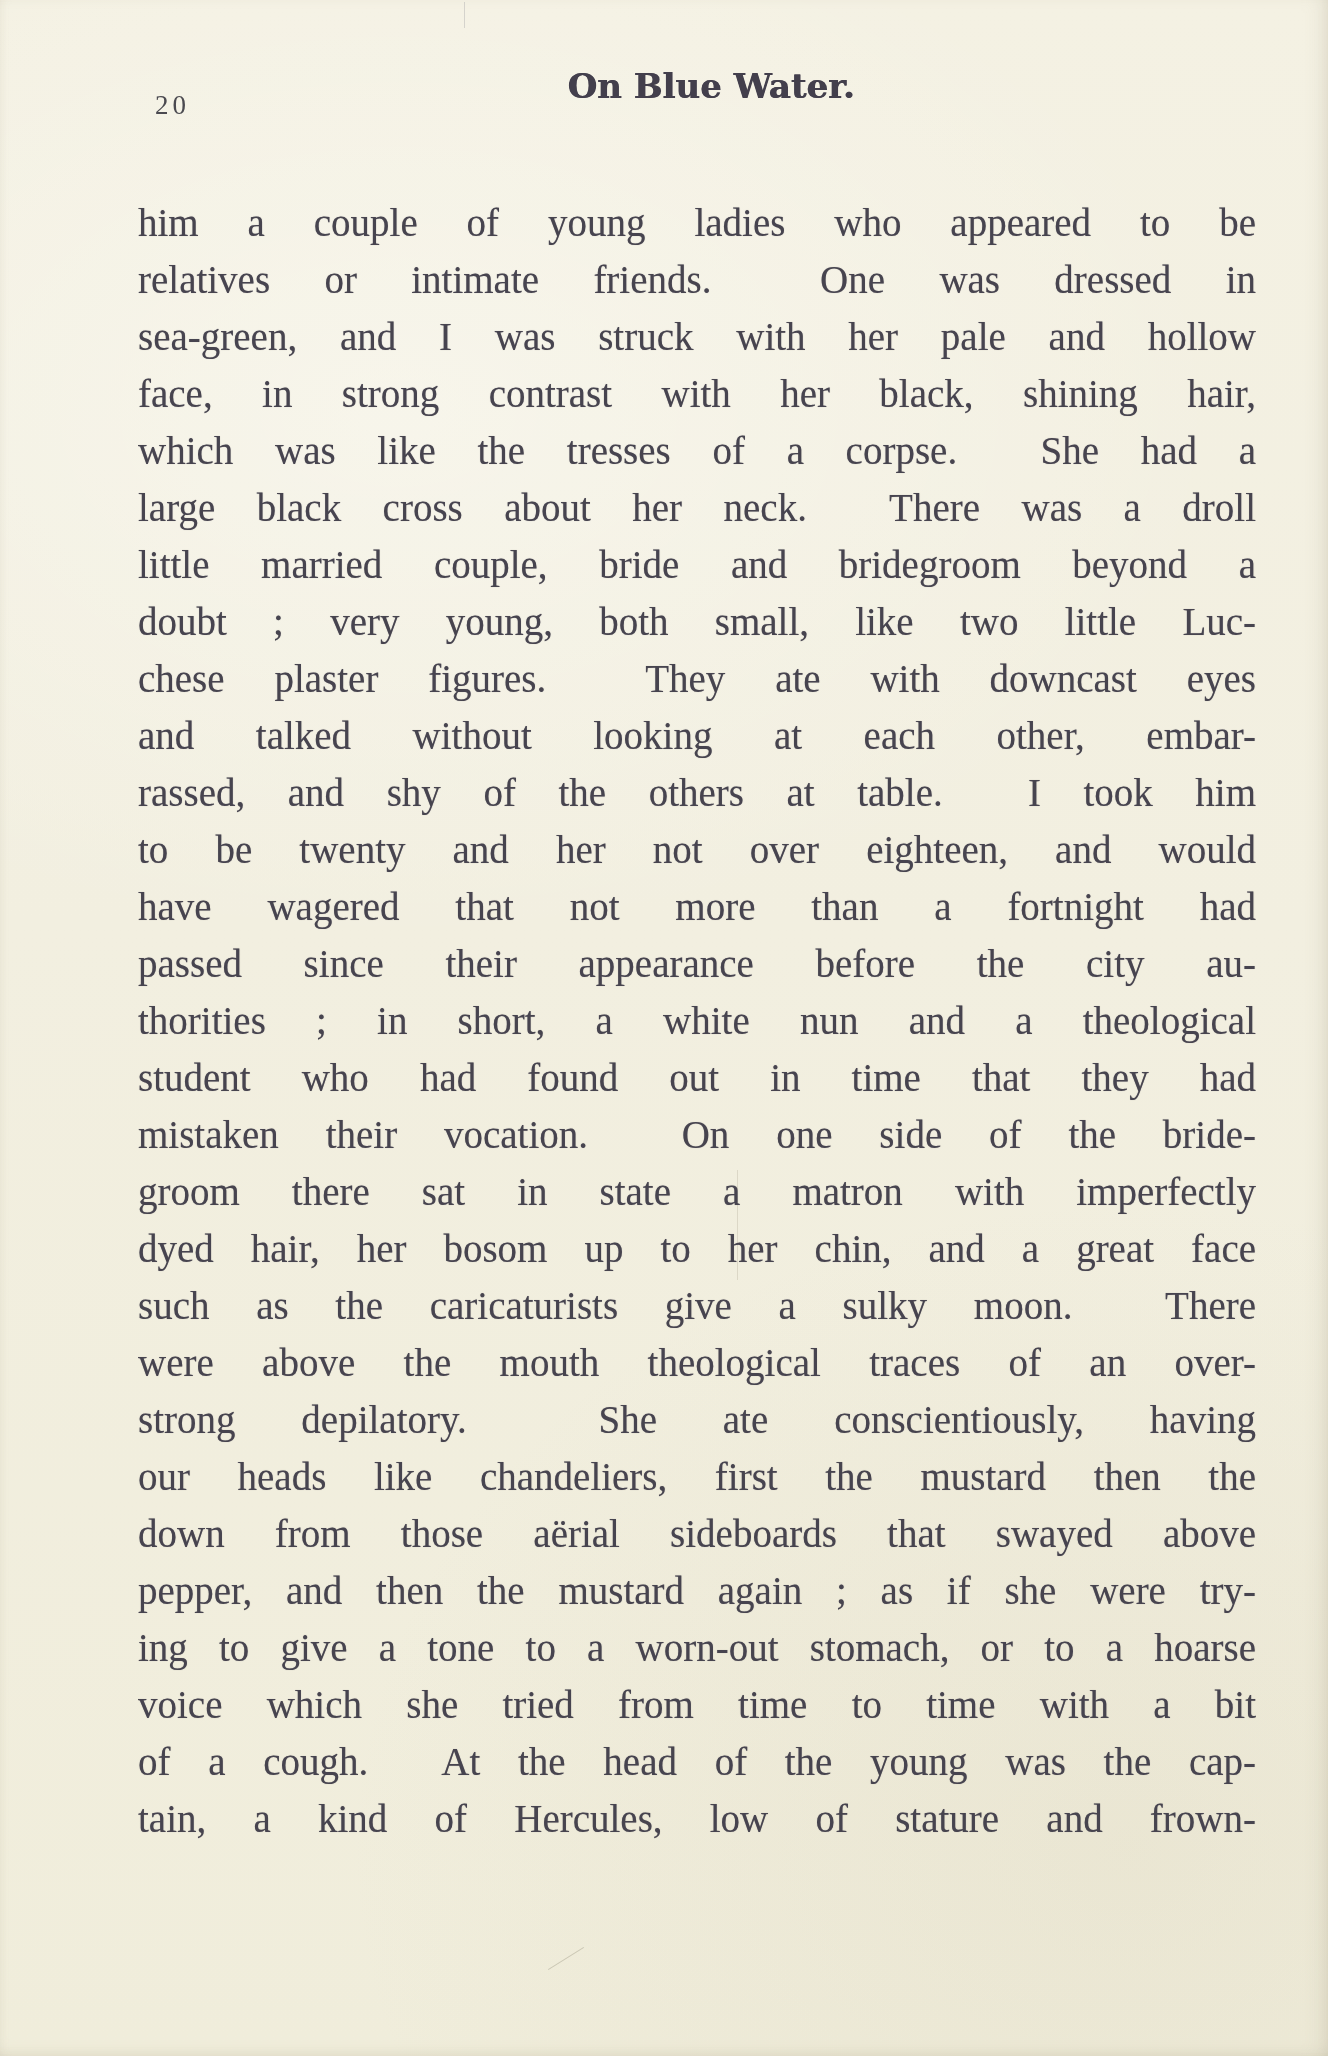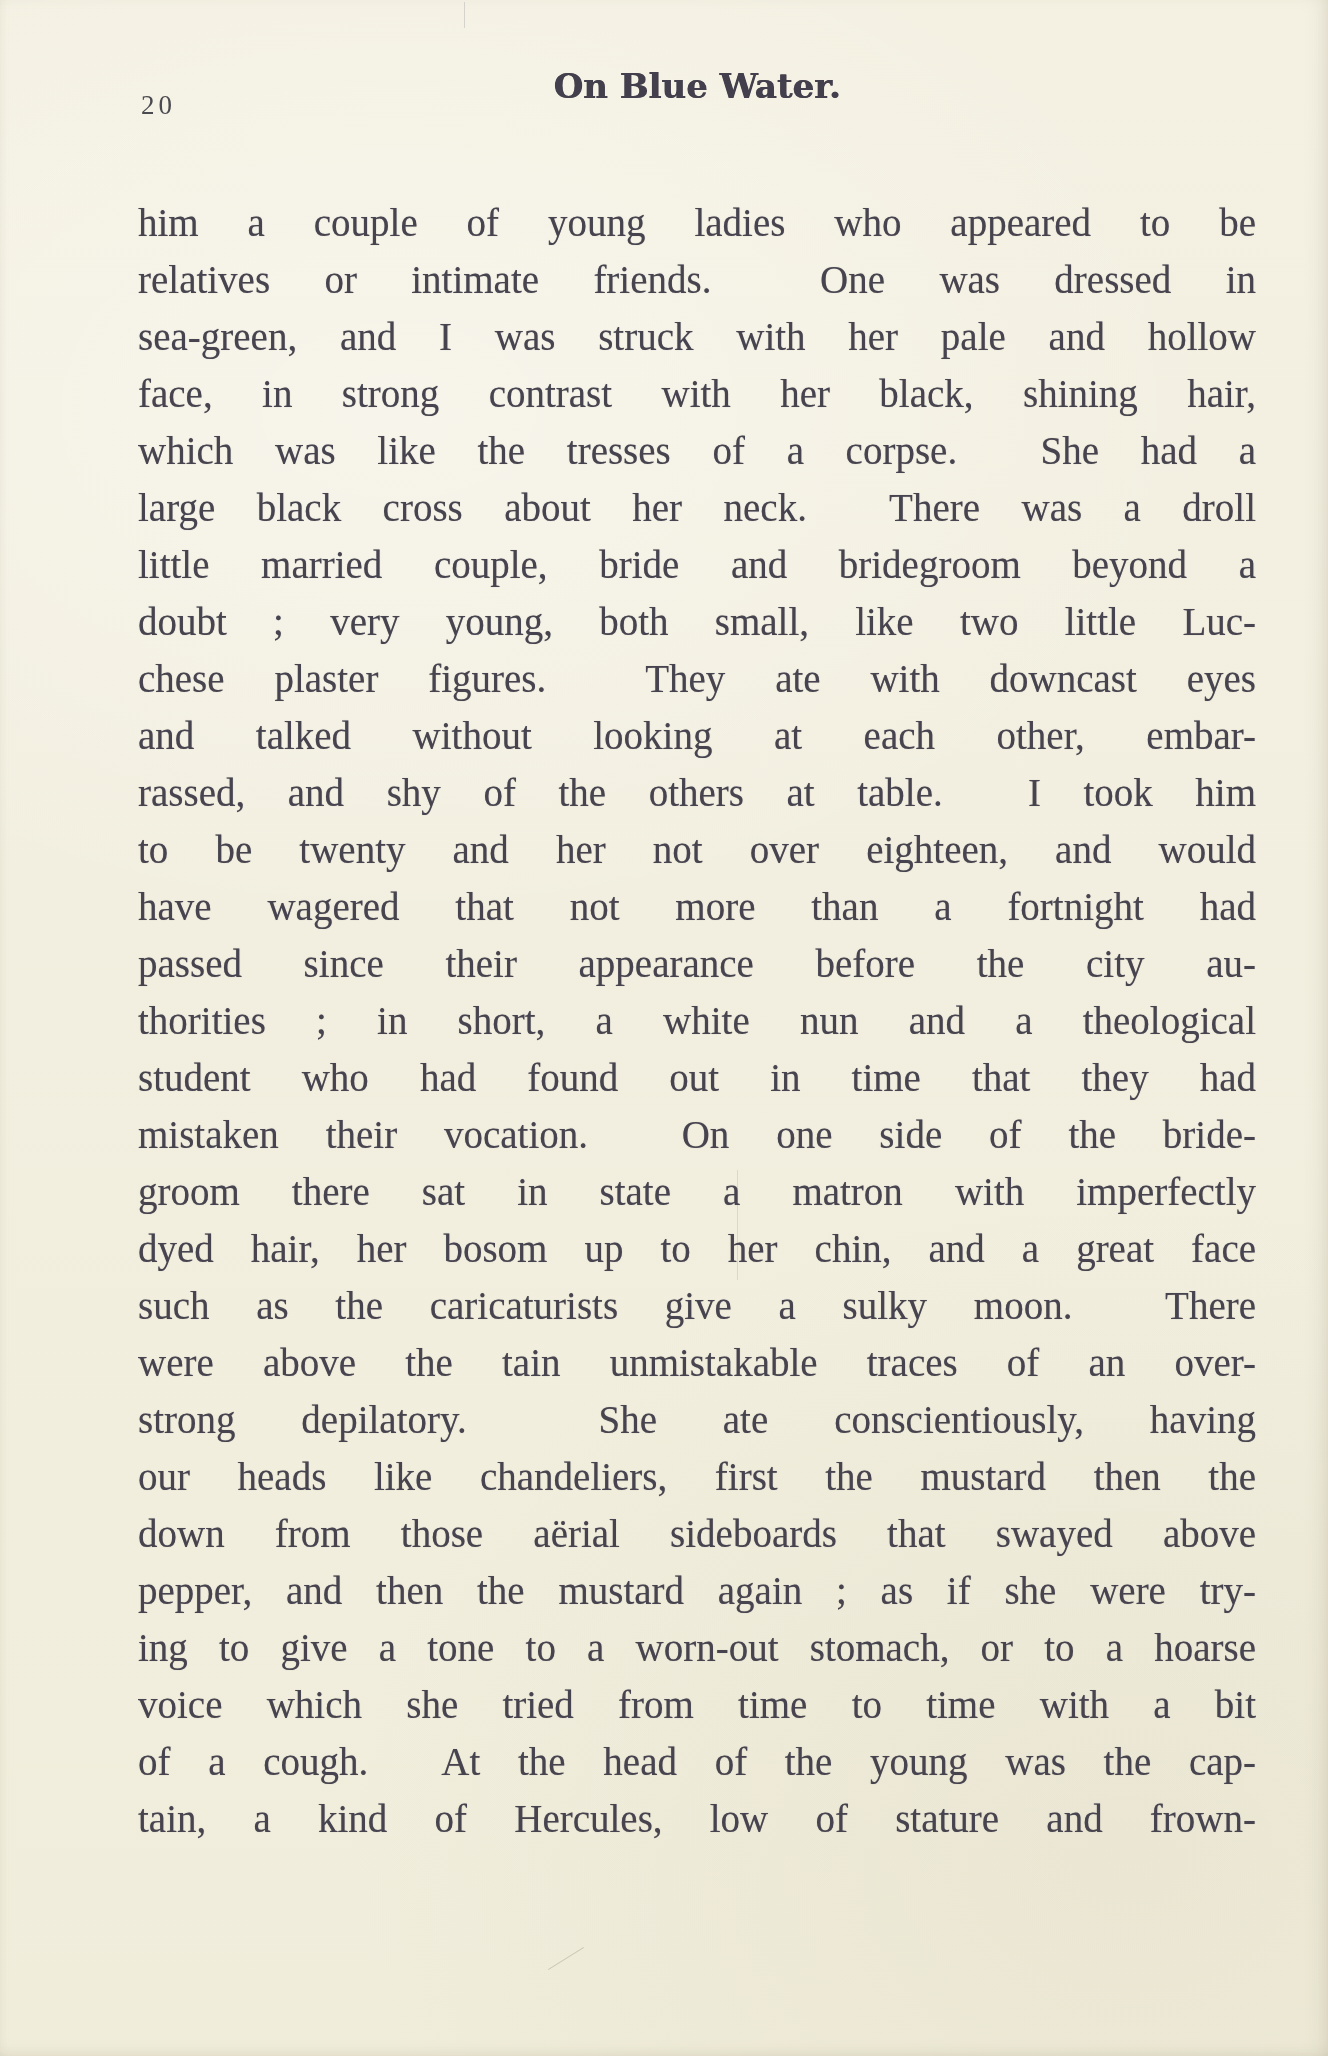--- a/index.html
+++ b/index.html
@@ -40,21 +40,21 @@
     background: rgba(165,158,138,0.28);
   }
   .scratch-smudge {
     left: 545px; top: 1958px; width: 42px; height: 1px;
     background: rgba(150,144,126,0.40);
     transform: rotate(-32deg);
   }
   .header {
     position: absolute;
     top: 60px;
-    left: 138px;
+    left: 152px;
     width: 1118px;
     height: 60px;
   }
   .page-number {
     position: absolute;
     left: 3px;
     top: 30px;
     font-size: 27px;
     letter-spacing: 4px;
     color: #4b4a50;
@@ -118,21 +118,21 @@
       <div class="line">rassed, and shy of the others at table.  I took him</div>
       <div class="line">to be twenty and her not over eighteen, and would</div>
       <div class="line">have wagered that not more than a fortnight had</div>
       <div class="line">passed since their appearance before the city au-</div>
       <div class="line">thorities ; in short, a white nun and a theological</div>
       <div class="line">student who had found out in time that they had</div>
       <div class="line">mistaken their vocation.  On one side of the bride-</div>
       <div class="line">groom there sat in state a matron with imperfectly</div>
       <div class="line">dyed hair, her bosom up to her chin, and a great face</div>
       <div class="line">such as the caricaturists give a sulky moon.  There</div>
-      <div class="line">were above the tain unmistakable traces of an over-</div>
+      <div class="line">were above the mouth theological traces of an over-</div>
       <div class="line">strong depilatory.  She ate conscientiously, having</div>
       <div class="line">our heads like chandeliers, first the mustard then the</div>
       <div class="line">down from those aërial sideboards that swayed above</div>
       <div class="line">pepper, and then the mustard again ; as if she were try-</div>
       <div class="line">ing to give a tone to a worn-out stomach, or to a hoarse</div>
       <div class="line">voice which she tried from time to time with a bit</div>
       <div class="line">of a cough.  At the head of the young was the cap-</div>
       <div class="line">tain, a kind of Hercules, low of stature and frown-</div>
     </div>
 </div>

